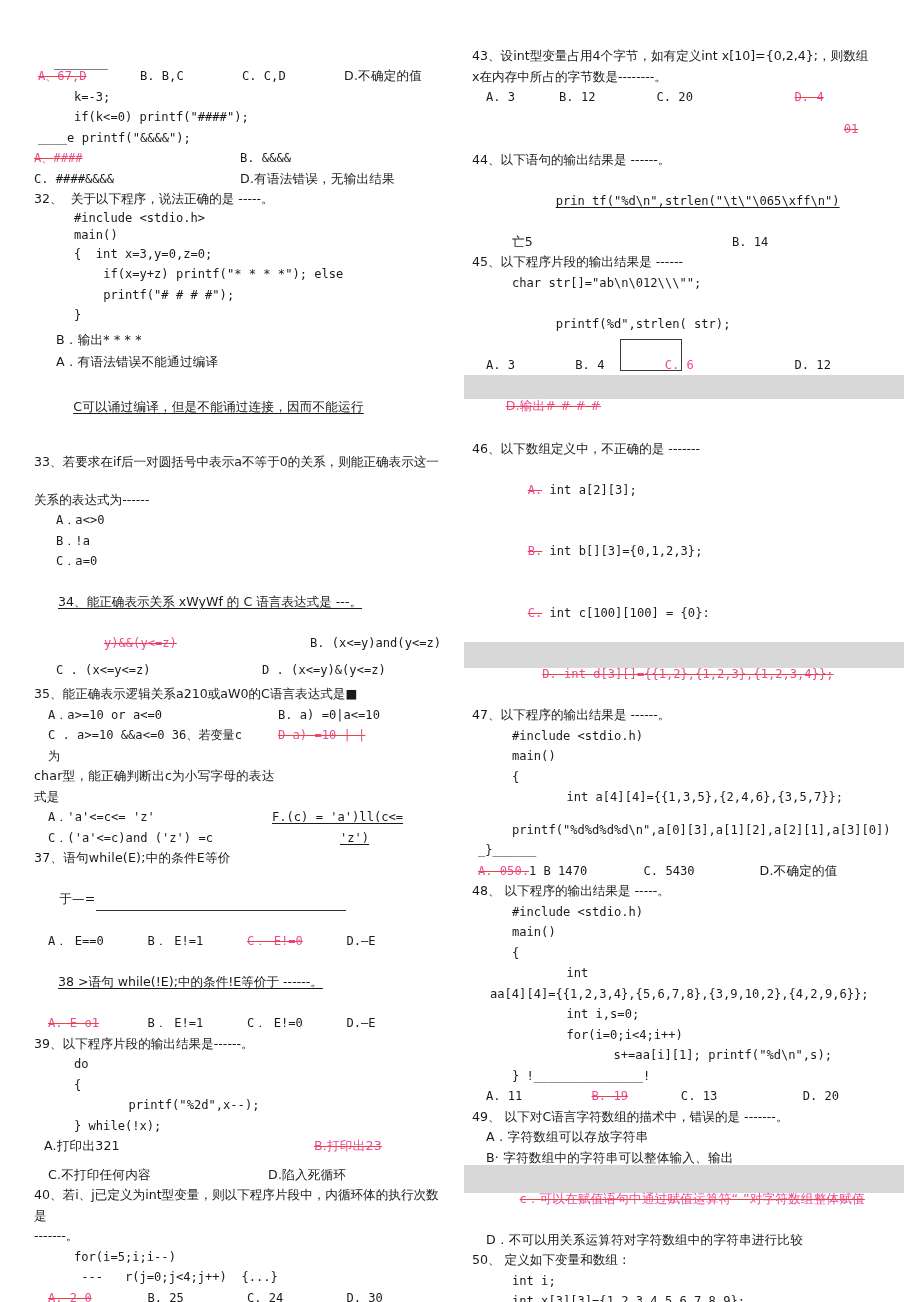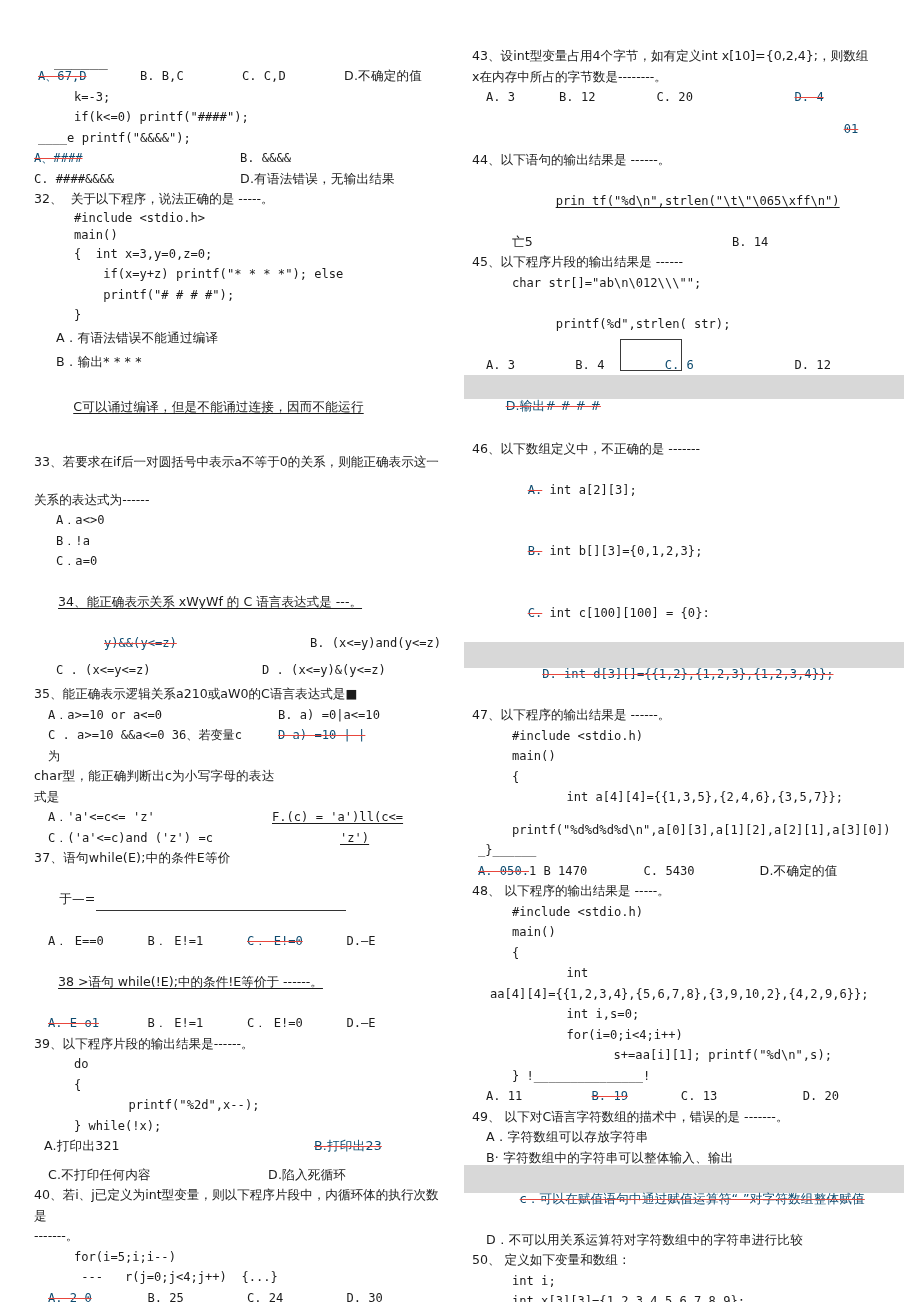--- a/index.html
+++ b/index.html
@@ -27,21 +27,21 @@
   .ind2{padding-left:40px;}
   .ind3{padding-left:58px;}
   .ind4{padding-left:14px;}
 
   
   .opts{display:flex;font-family:"DejaVu Sans Mono", monospace;font-size:12.1px;line-height:20.5px;}
   .opts > span{display:block;}
   .o4 > span{flex:0 0 25%;}
   .o2 > span{flex:0 0 50%;}
 
-  .red{color:#0c4a6e;}
+  .red{color:#ec4899;}
   .strike{text-decoration:line-through;text-decoration-color:#e8463c;text-decoration-thickness:1px;}
   .uline{text-decoration:underline;text-decoration-thickness:1px;text-underline-offset:2px;}
   .blank{display:inline-block;border-bottom:1px solid #333;}
 
   
   .band{
     position:absolute;left:0;right:0;
     background:#c9c9c9;
     opacity:.72;
     z-index:0;
@@ -84,22 +84,22 @@
       <span class="cn">D.有语法错误，无输出结果</span>
     </div>
 
     <div class="ln q">32、  关于以下程序，说法正确的是 -----。</div>
     <div class="ln code ind2" style="line-height:17px;">#include &lt;stdio.h&gt;</div>
     <div class="ln code ind2" style="line-height:17px;">main()</div>
     <div class="ln code ind2">{  int x=3,y=0,z=0;</div>
     <div class="ln code ind2">    if(x=y+z) printf("* * * *"); else</div>
     <div class="ln code ind2">    printf("# # # #");</div>
     <div class="ln code ind2">}</div>
+    <div class="ln cn ind1" style="margin-top:4px;">B．输出* * * *</div>
     <div class="ln cn ind1" style="margin-top:2px;">A．有语法错误不能通过编译</div>
-    <div class="ln cn ind1" style="margin-top:4px;">B．输出* * * *</div>
     <div class="ln cn ind4" style="margin-top:4px;">
       <span class="uline">C可以诵过编译，但是不能诵过连接，因而不能运行</span>
     </div>
 
     <div class="ln q" style="margin-top:14px;">33、若要求在if后一对圆括号中表示a不等于0的关系，则能正确表示这一</div>
     <div class="ln q" style="margin-top:17px;">关系的表达式为------</div>
     <div class="opts o4" style="padding-left:22px;flex-direction:column;">
       <span>A．a&lt;&gt;0</span>
       <span>B．!a</span>
       <span>C．a=0</span>

